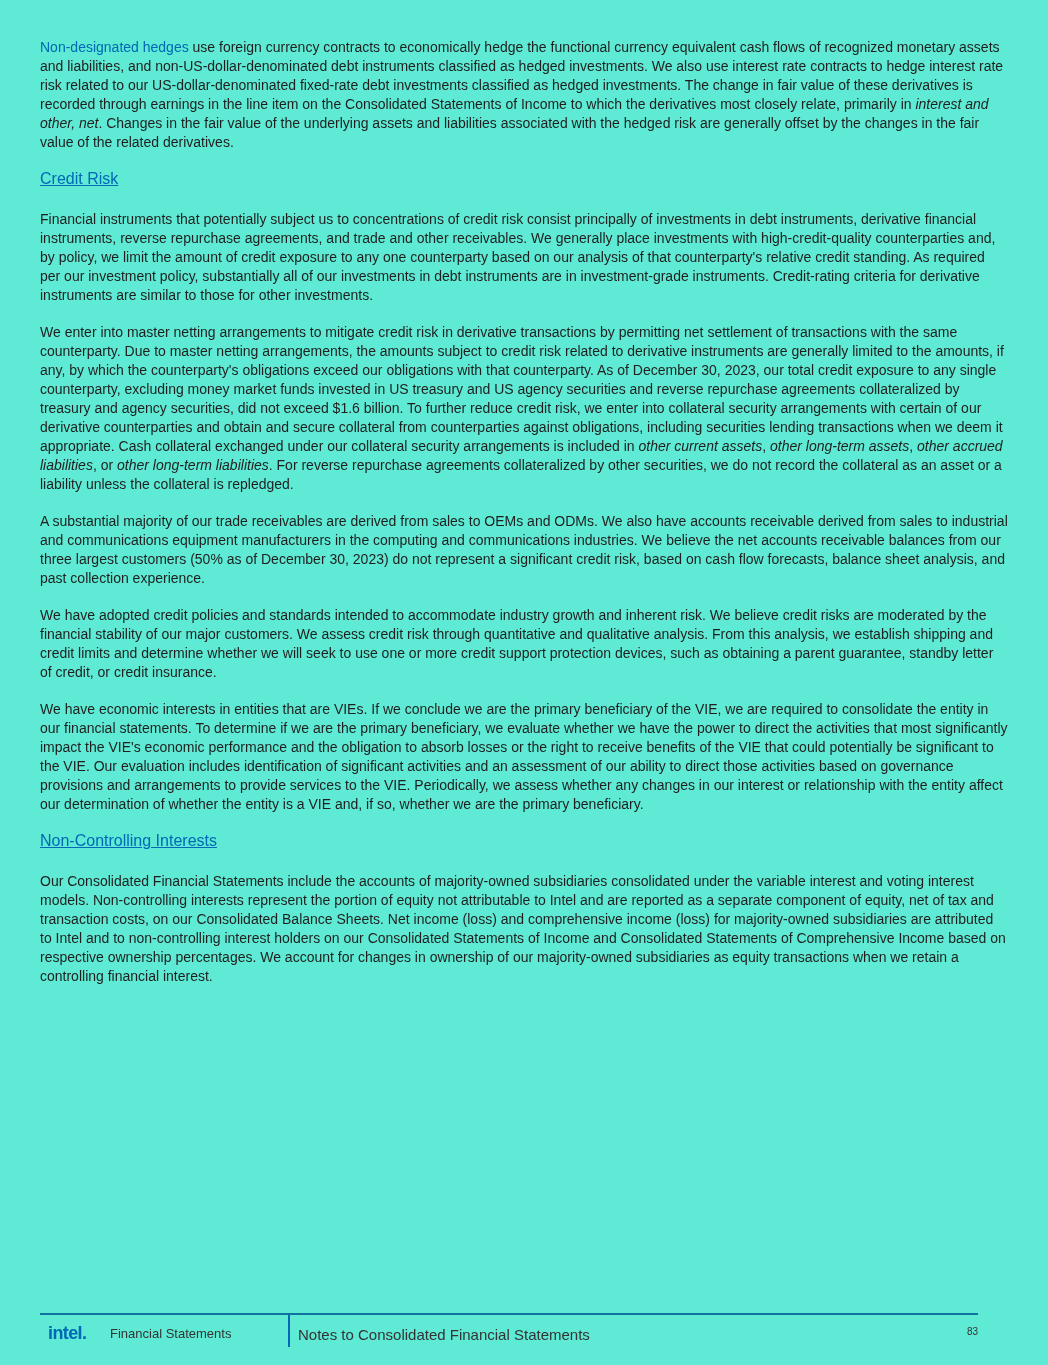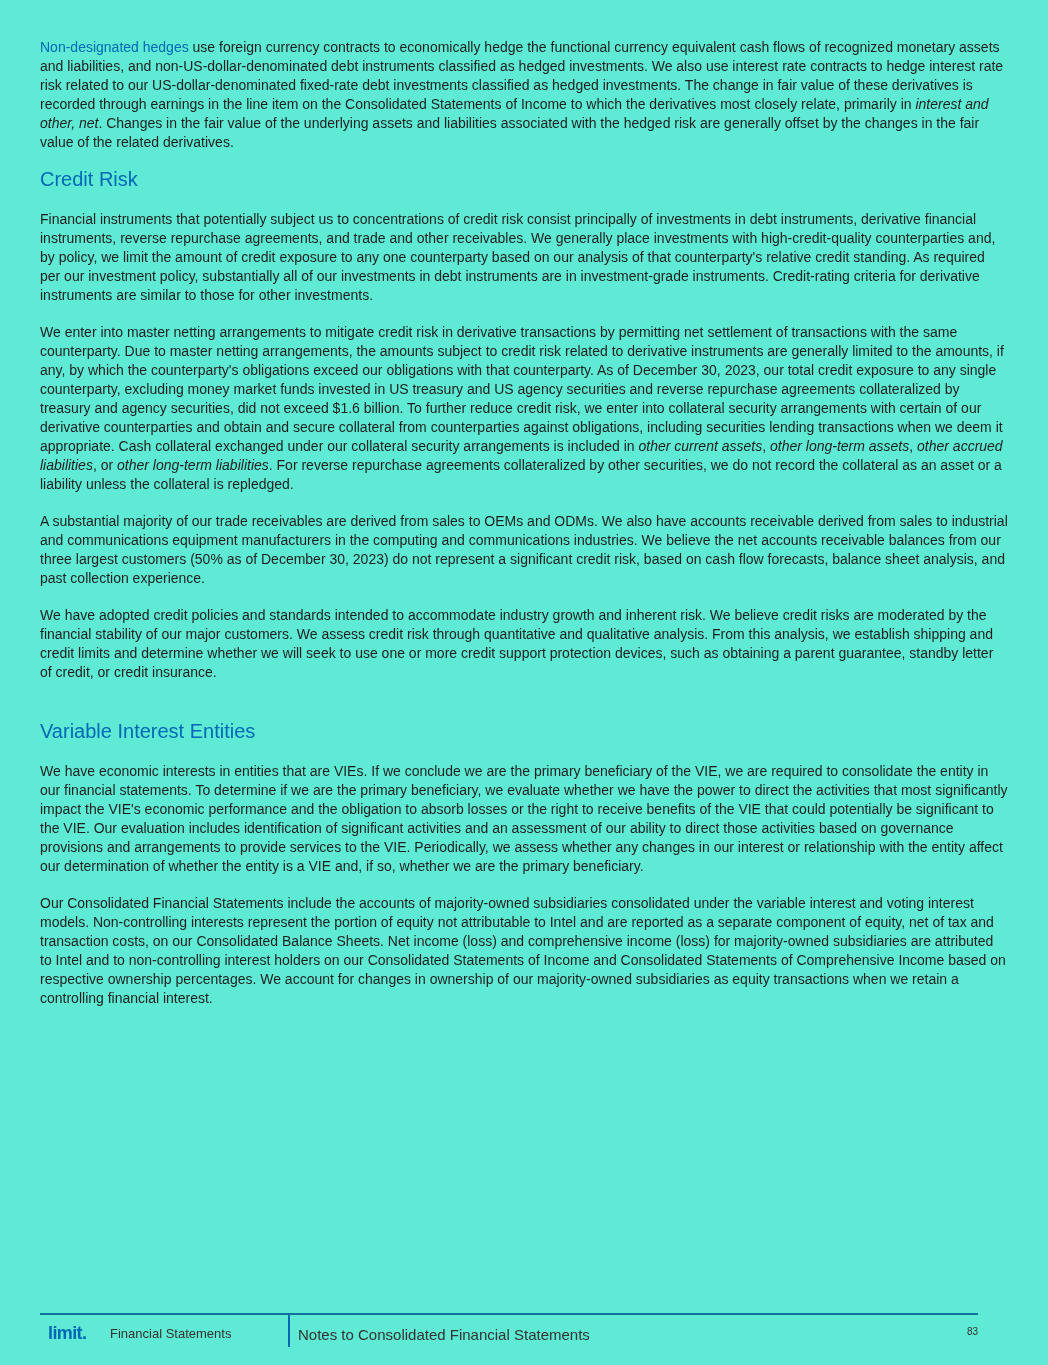--- a/index.html
+++ b/index.html
@@ -20,24 +20,25 @@
   .para {
     margin: 18px 0 0 0;
     font-size: 14px;
     line-height: 19px;
     color: #1f1f1f;
     text-align: left;
   }
   .doc-body > :first-child { margin-top: 0; }
   .heading {
     margin: 15px 0 19px 0;
-    font-size: 20px;
+    font-size: 16px;
     line-height: 24px;
     font-weight: 400;
     color: #0068b5;
+    text-decoration: underline;
   }
   .heading.spaced { margin-top: 37px; }
   .seg-normal { font-style: normal; }
   .seg-italic { font-style: italic; }
   .seg-lead   { color: #0068b5; }
   .page-footer {
     position: absolute;
     left: 40px;
     top: 1313px;
     width: 938px;
@@ -87,27 +88,27 @@
 
 <div class="page">
 
   <main class="doc-body">
       <p class="para"><span class="seg-lead">Non-designated hedges</span><span class="seg-normal"> use foreign currency contracts to economically hedge the functional currency equivalent cash flows of recognized monetary assets and liabilities, and non-US-dollar-denominated debt instruments classified as hedged investments. We also use interest rate contracts to hedge interest rate risk related to our US-dollar-denominated fixed-rate debt investments classified as hedged investments. The change in fair value of these derivatives is recorded through earnings in the line item on the Consolidated Statements of Income to which the derivatives most closely relate, primarily in </span><span class="seg-italic">interest and other, net</span><span class="seg-normal">. Changes in the fair value of the underlying assets and liabilities associated with the hedged risk are generally offset by the changes in the fair value of the related derivatives.</span></p>
       <h2 class="heading">Credit Risk</h2>
       <p class="para"><span class="seg-normal">Financial instruments that potentially subject us to concentrations of credit risk consist principally of investments in debt instruments, derivative financial instruments, reverse repurchase agreements, and trade and other receivables. We generally place investments with high-credit-quality counterparties and, by policy, we limit the amount of credit exposure to any one counterparty based on our analysis of that counterparty's relative credit standing. As required per our investment policy, substantially all of our investments in debt instruments are in investment-grade instruments. Credit-rating criteria for derivative instruments are similar to those for other investments.</span></p>
       <p class="para"><span class="seg-normal">We enter into master netting arrangements to mitigate credit risk in derivative transactions by permitting net settlement of transactions with the same counterparty. Due to master netting arrangements, the amounts subject to credit risk related to derivative instruments are generally limited to the amounts, if any, by which the counterparty's obligations exceed our obligations with that counterparty. As of December 30, 2023, our total credit exposure to any single counterparty, excluding money market funds invested in US treasury and US agency securities and reverse repurchase agreements collateralized by treasury and agency securities, did not exceed $1.6 billion. To further reduce credit risk, we enter into collateral security arrangements with certain of our derivative counterparties and obtain and secure collateral from counterparties against obligations, including securities lending transactions when we deem it appropriate. Cash collateral exchanged under our collateral security arrangements is included in </span><span class="seg-italic">other current assets</span><span class="seg-normal">, </span><span class="seg-italic">other long-term assets</span><span class="seg-normal">, </span><span class="seg-italic">other accrued liabilities</span><span class="seg-normal">, or </span><span class="seg-italic">other long-term liabilities</span><span class="seg-normal">. For reverse repurchase agreements collateralized by other securities, we do not record the collateral as an asset or a liability unless the collateral is repledged.</span></p>
       <p class="para"><span class="seg-normal">A substantial majority of our trade receivables are derived from sales to OEMs and ODMs. We also have accounts receivable derived from sales to industrial and communications equipment manufacturers in the computing and communications industries. We believe the net accounts receivable balances from our three largest customers (50% as of December 30, 2023) do not represent a significant credit risk, based on cash flow forecasts, balance sheet analysis, and past collection experience.</span></p>
       <p class="para"><span class="seg-normal">We have adopted credit policies and standards intended to accommodate industry growth and inherent risk. We believe credit risks are moderated by the financial stability of our major customers. We assess credit risk through quantitative and qualitative analysis. From this analysis, we establish shipping and credit limits and determine whether we will seek to use one or more credit support protection devices, such as obtaining a parent guarantee, standby letter of credit, or credit insurance.</span></p>
-      <h2 class="heading spaced">Variable Interest Entities</h2>
       <p class="para"><span class="seg-normal">We have economic interests in entities that are VIEs. If we conclude we are the primary beneficiary of the VIE, we are required to consolidate the entity in our financial statements. To determine if we are the primary beneficiary, we evaluate whether we have the power to direct the activities that most significantly impact the VIE's economic performance and the obligation to absorb losses or the right to receive benefits of the VIE that could potentially be significant to the VIE. Our evaluation includes identification of significant activities and an assessment of our ability to direct those activities based on governance provisions and arrangements to provide services to the VIE. Periodically, we assess whether any changes in our interest or relationship with the entity affect our determination of whether the entity is a VIE and, if so, whether we are the primary beneficiary.</span></p>
+      <h2 class="heading">Non-Controlling Interests</h2>
       <p class="para"><span class="seg-normal">Our Consolidated Financial Statements include the accounts of majority-owned subsidiaries consolidated under the variable interest and voting interest models. Non-controlling interests represent the portion of equity not attributable to Intel and are reported as a separate component of equity, net of tax and transaction costs, on our Consolidated Balance Sheets. Net income (loss) and comprehensive income (loss) for majority-owned subsidiaries are attributed to Intel and to non-controlling interest holders on our Consolidated Statements of Income and Consolidated Statements of Comprehensive Income based on respective ownership percentages. We account for changes in ownership of our majority-owned subsidiaries as equity transactions when we retain a controlling financial interest.</span></p>
     </main>
 
   <footer class="page-footer">
     <div class="footer-rule"></div>
-    <span class="footer-logo">limit.</span>
+    <span class="footer-logo">intel.</span>
     <span class="footer-section">Financial Statements</span>
     <div class="footer-divider"></div>
     <span class="footer-subsection">Notes to Consolidated Financial Statements</span>
     <span class="footer-pagenum">83</span>
   </footer>
 
 </div>
 
 </body></html>

